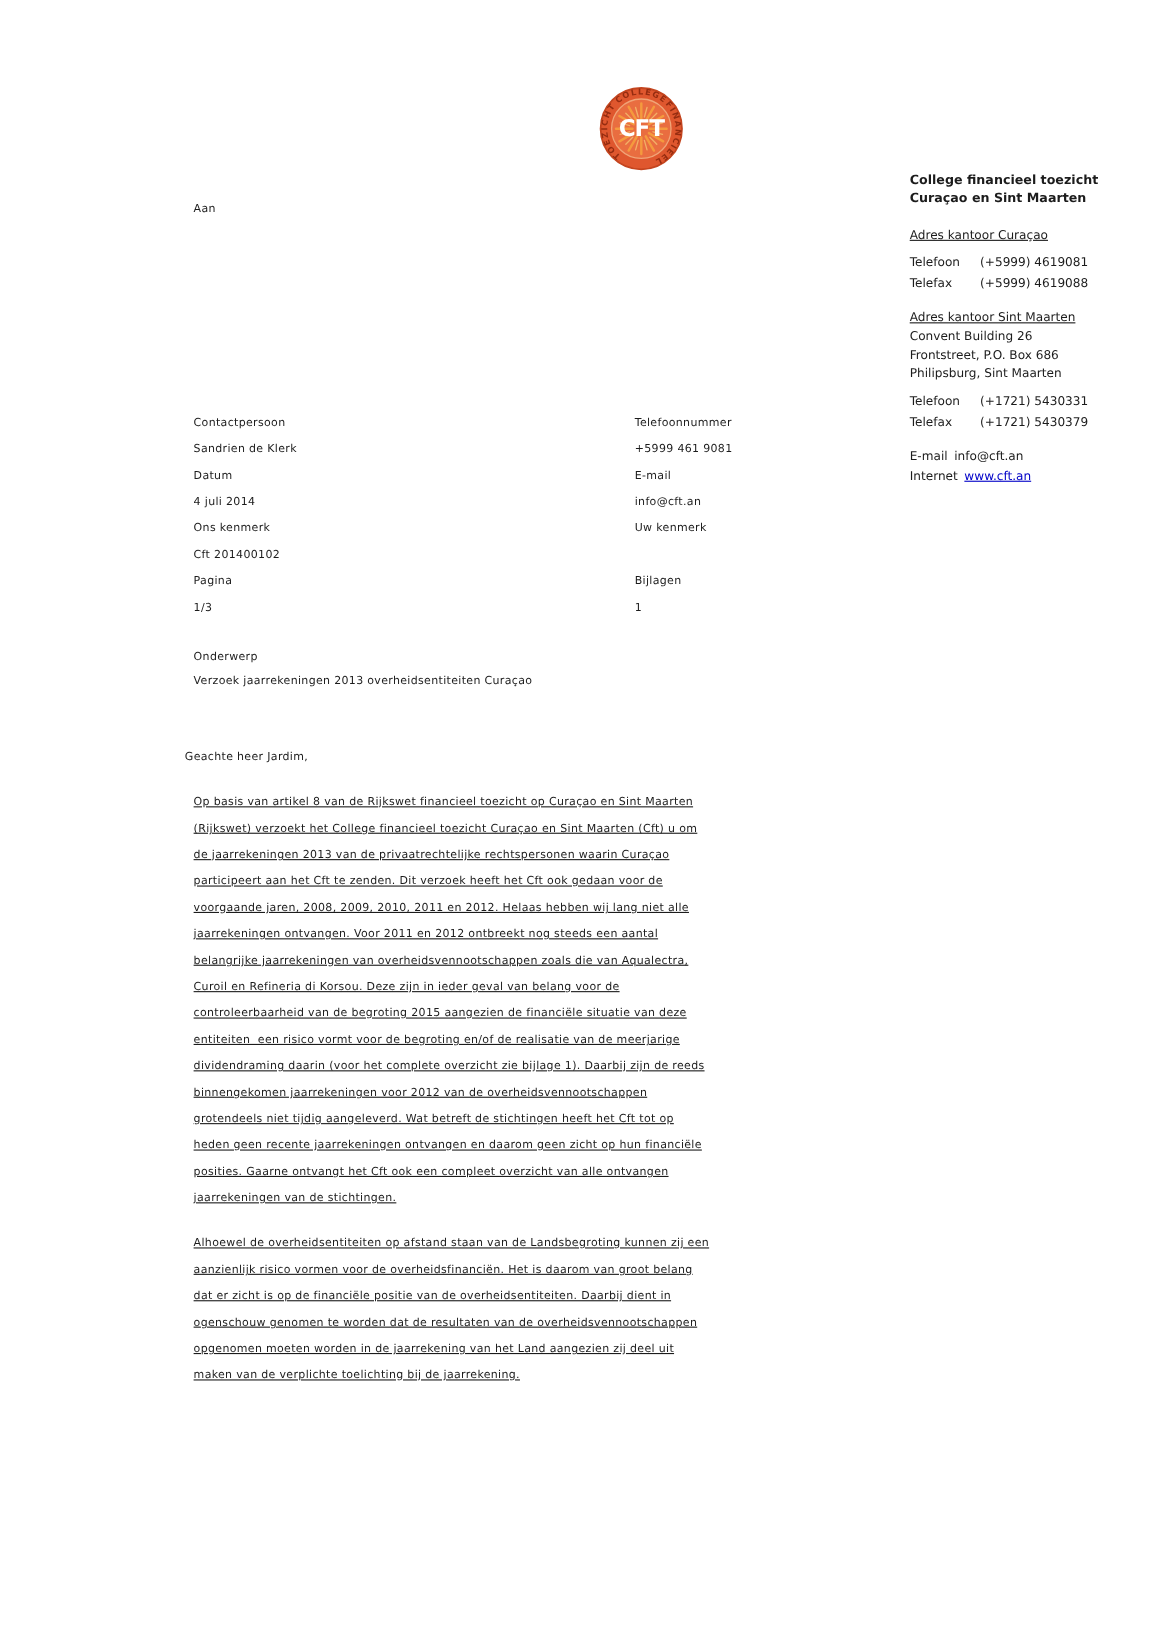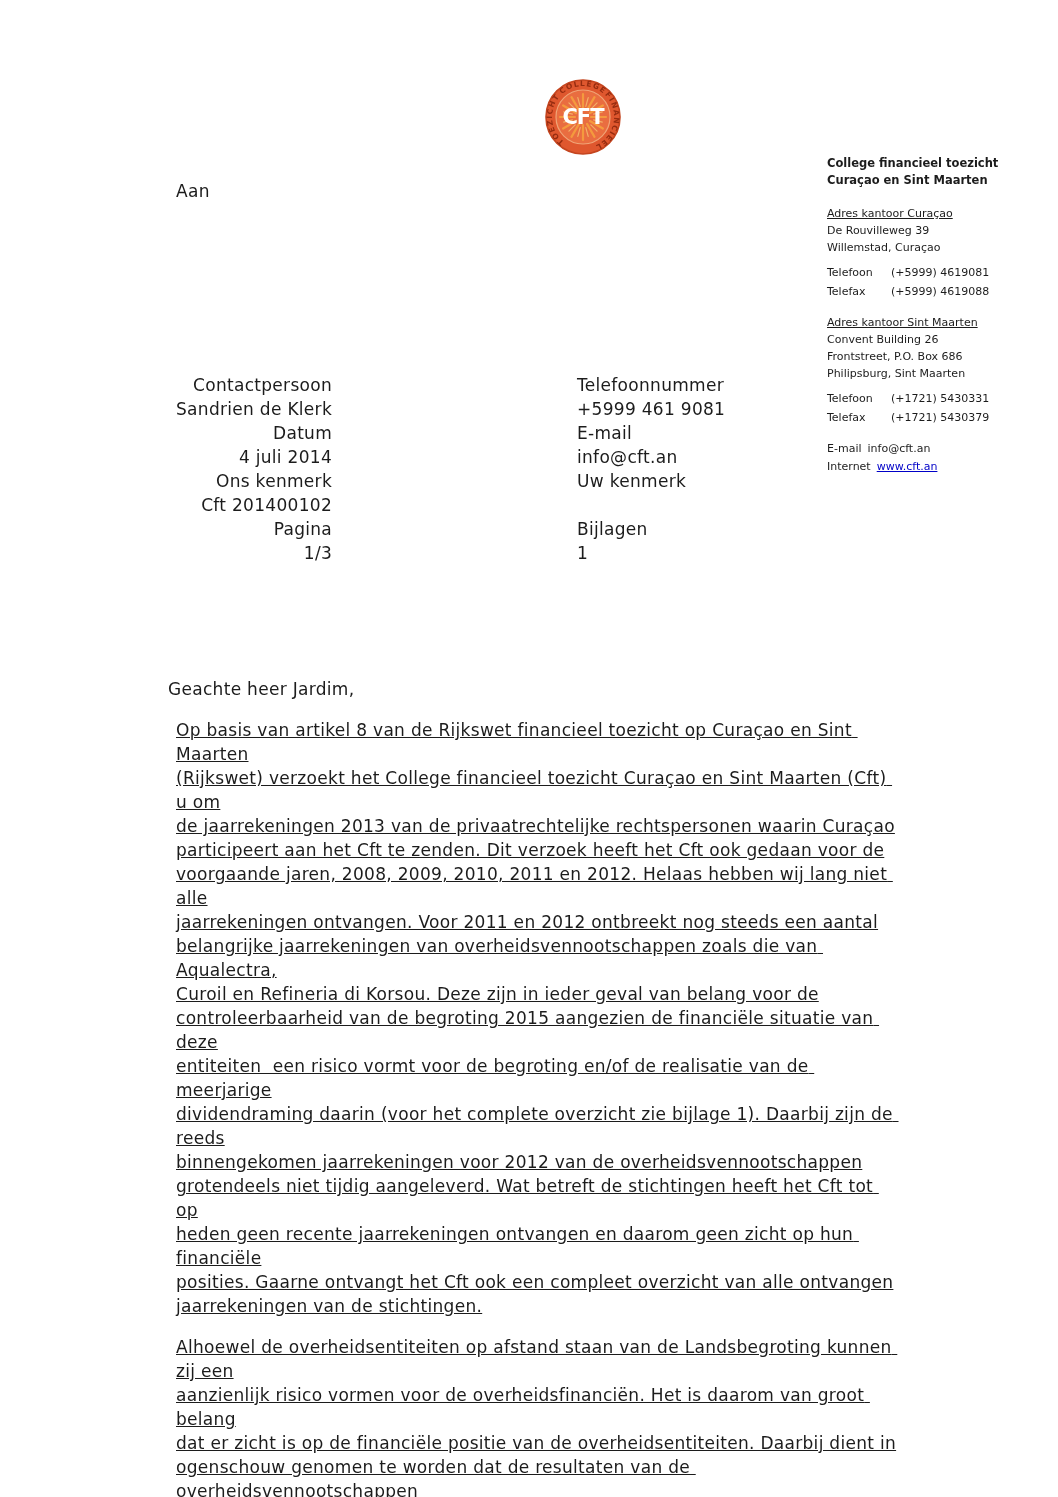--- a/index.html
+++ b/index.html
@@ -27,26 +27,26 @@
   .phone-block { margin-top: 7px; }
   .phone-row { display: flex; line-height: 19px; }
   .phone-label { width: 64px; flex: 0 0 64px; }
   .office-sm { margin-top: 13px; }
   .contact-block { margin-top: 13px; }
   .contact-row { line-height: 18px; }
   .contact-label { margin-right: 6px; }
   .weblink { color: #0000c8; text-decoration: underline; cursor: pointer; }
 
   
-  .main-text { font-size: 17px; letter-spacing: 0.3px; }
+  .main-text { font-size: 10px; letter-spacing: 0.3px; }
 
   .recipient { position: absolute; left: 176px; top: 178px; line-height: 26px; }
 
   .meta { position: absolute; left: 176px; top: 373px; width: 712px; line-height: 24px; }
-  .meta-col-left  { position: absolute; left: 0; top: 0; text-align: right; }
+  .meta-col-left  { position: absolute; left: 0; top: 0; }
   .meta-col-right { position: absolute; left: 401px; top: 0; }
   .meta-line { min-height: 24px; }
 
   .subject { position: absolute; left: 176px; top: 587px; line-height: 22px; }
 
   .salutation { position: absolute; left: 168px; top: 677px; line-height: 24px; }
 
   .body-text { position: absolute; left: 176px; top: 718px; width: 724px; line-height: 24px; text-decoration: underline; }
   .paragraph { white-space: pre-wrap; margin: 0 0 17px 0; }
 </style>
@@ -100,22 +100,20 @@
   </div>
 
   <aside class="sidebar">
     <div class="org-name">
       <div>College financieel toezicht</div>
       <div>Curaçao en Sint Maarten</div>
     </div>
 
     <div class="office">
       <div class="office-heading">Adres kantoor Curaçao</div>
-      <div class="office-lines">De Rouvilleweg 39
-Willemstad, Curaçao</div>
       <div class="phone-block">
         <div class="phone-row">
           <span class="phone-label">Telefoon</span>
           <span>(+5999) 4619081</span>
         </div>
         <div class="phone-row">
           <span class="phone-label">Telefax</span>
           <span>(+5999) 4619088</span>
         </div>
       </div>
@@ -168,20 +166,24 @@
       <div class="meta-line">+5999 461 9081</div>
       <div class="meta-line">E-mail</div>
       <div class="meta-line">info@cft.an</div>
       <div class="meta-line">Uw kenmerk</div>
       <div class="meta-line"></div>
       <div class="meta-line">Bijlagen</div>
       <div class="meta-line">1</div>
     </div>
   </div>
 
+  <div class="subject main-text">
+    <div>Onderwerp</div>
+    <div>Verzoek jaarrekeningen 2013 overheidsentiteiten Curaçao</div>
+  </div>
 
   <div class="salutation main-text">Geachte heer Jardim,</div>
 
   <div class="body-text main-text">
     <p class="paragraph">Op basis van artikel 8 van de Rijkswet financieel toezicht op Curaçao en Sint Maarten
 (Rijkswet) verzoekt het College financieel toezicht Curaçao en Sint Maarten (Cft) u om
 de jaarrekeningen 2013 van de privaatrechtelijke rechtspersonen waarin Curaçao
 participeert aan het Cft te zenden. Dit verzoek heeft het Cft ook gedaan voor de
 voorgaande jaren, 2008, 2009, 2010, 2011 en 2012. Helaas hebben wij lang niet alle
 jaarrekeningen ontvangen. Voor 2011 en 2012 ontbreekt nog steeds een aantal

